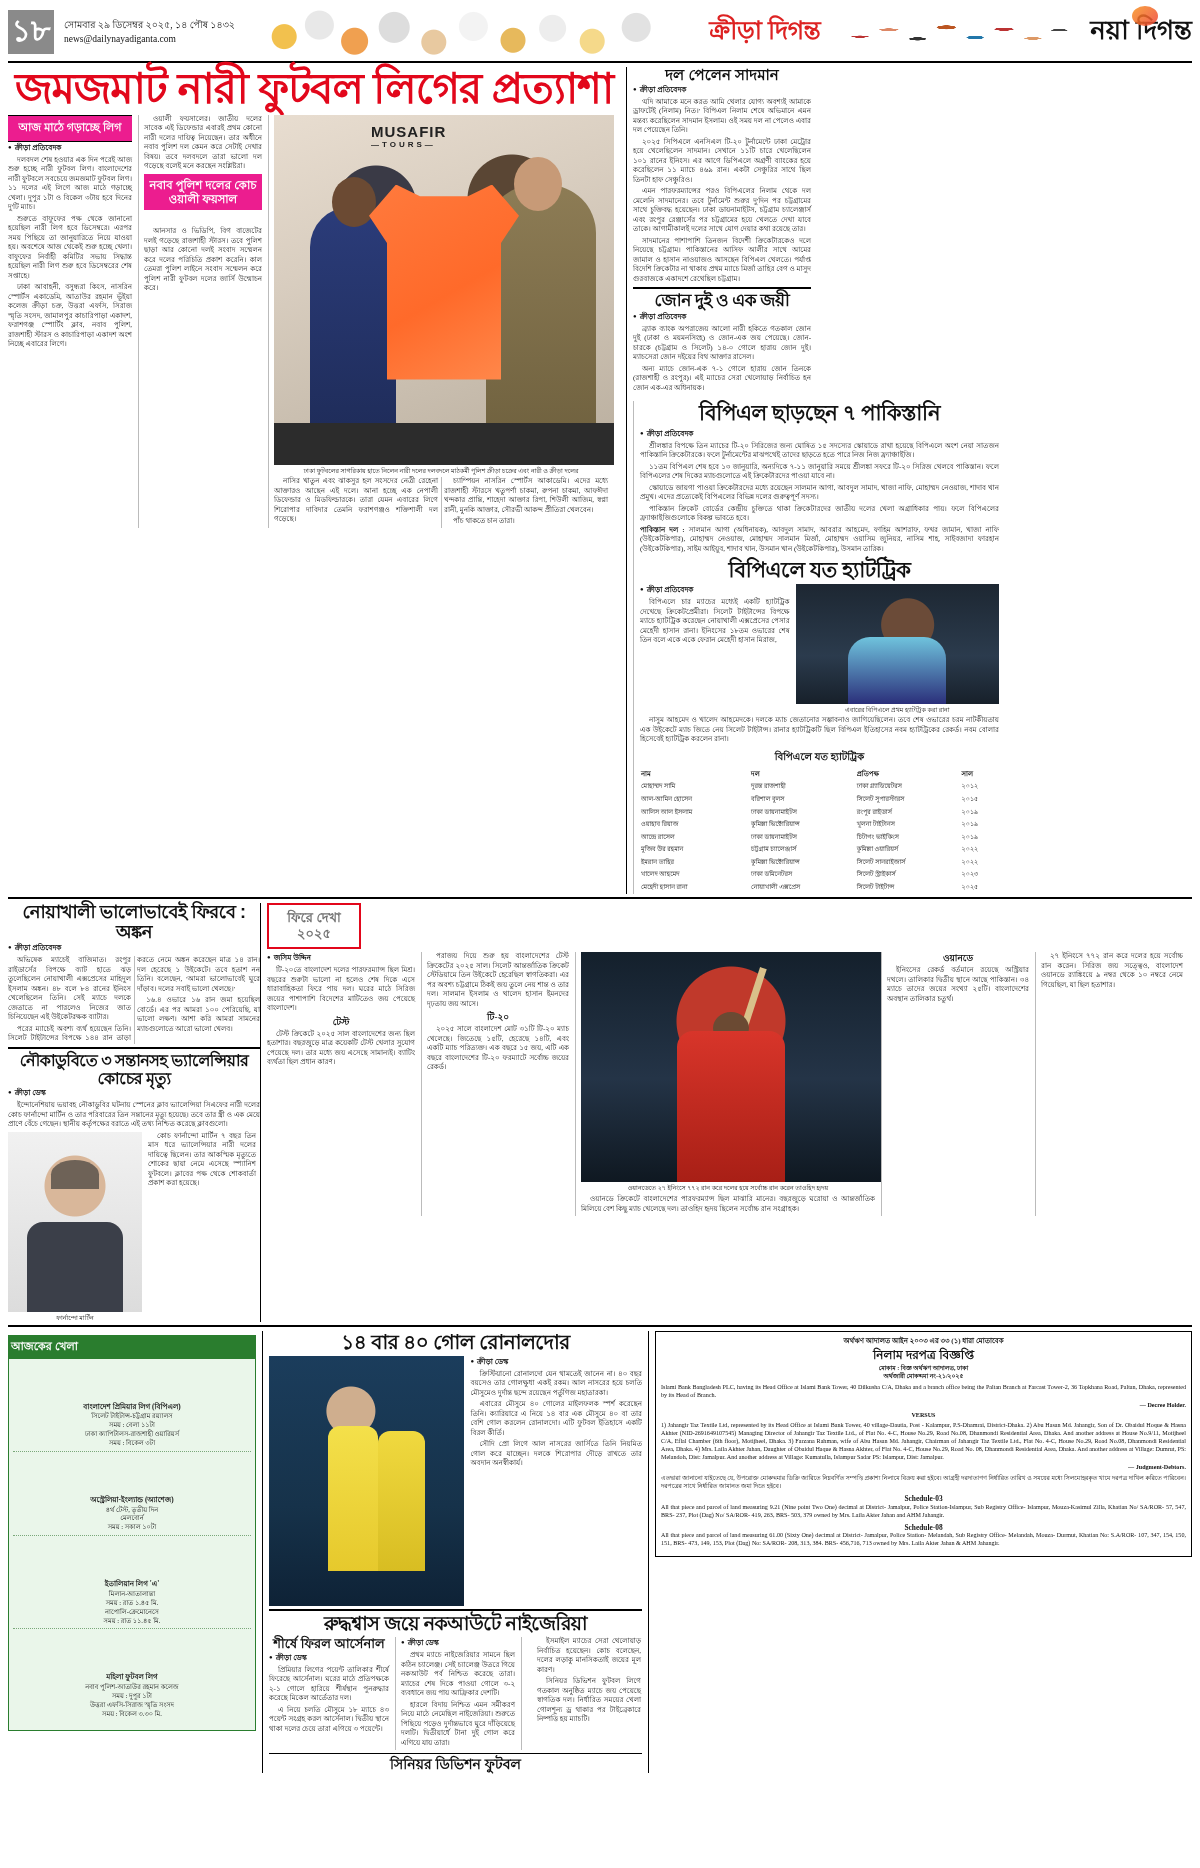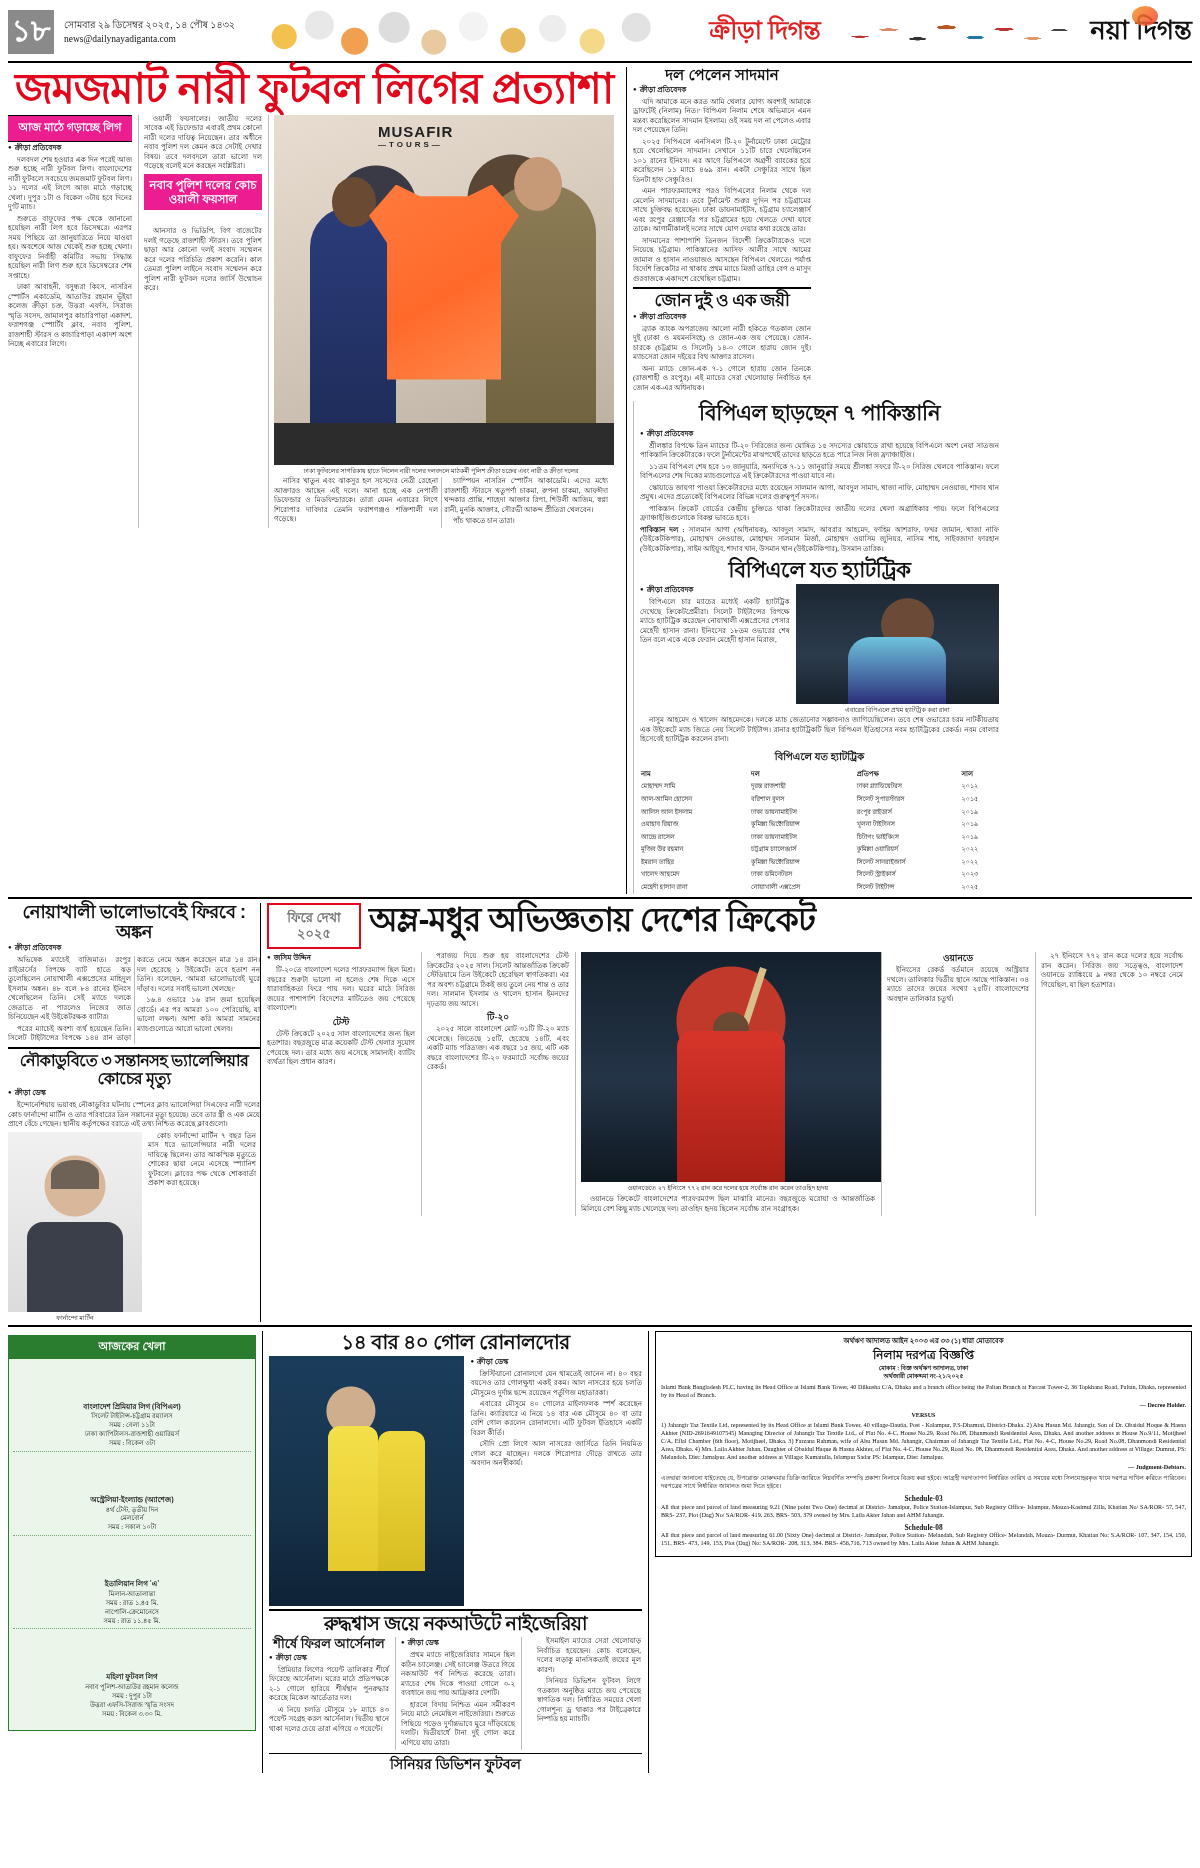--- a/index.html
+++ b/index.html
@@ -109,21 +109,21 @@
       radial-gradient(circle at 70% 24%, #5a4634 0 44px, transparent 45px),
       linear-gradient(160deg,#e8ddd0 0%,#d9cec0 35%,#b9ae9e 100%);
       position:relative;
   }
   .jersey-photo .shirt{
     position:absolute; left:95px; top:70px; width:150px; height:195px;
     background:linear-gradient(150deg,#ff7a3d 0%,#ff6a2a 55%,#ff8a4d 100%);
     clip-path:polygon(18% 0,34% 6%,66% 6%,82% 0,100% 16%,88% 30%,88% 100%,12% 100%,12% 30%,0 16%);
   }
   .jersey-photo .badge{position:absolute;left:150px;top:130px;width:26px;height:26px;background:#ffd14a;border-radius:50%;}
-  .jersey-photo .musafir{position:absolute;left:104px;top:8px;font:bold 15px "Liberation Sans",sans-serif;color:#222;letter-spacing:1px;}
+  .jersey-photo .musafir{position:absolute;left:97px;top:8px;font:bold 15px "Liberation Sans",sans-serif;color:#222;letter-spacing:1px;}
   .jersey-photo .musafir small{display:block;font-size:8px;letter-spacing:3px;}
   .jersey-photo .p1{position:absolute;left:36px;top:92px;width:86px;height:258px;background:linear-gradient(#2b3c7a,#1d2a55);border-radius:40px 40px 0 0;}
   .jersey-photo .p2{position:absolute;right:18px;top:70px;width:110px;height:280px;background:linear-gradient(#8d7c55,#6d5f3d);border-radius:48px 48px 0 0;}
   .jersey-photo .f1{position:absolute;left:58px;top:62px;width:44px;height:50px;background:#6b4a33;border-radius:50%;}
   .jersey-photo .f2{position:absolute;right:52px;top:42px;width:48px;height:54px;background:#c79a77;border-radius:50%;}
   .jersey-photo .desk{position:absolute;left:0;bottom:0;width:100%;height:42px;background:#2c2c2c;}
 
   
   .rcol { width:178px; }
   .rcol2{ width:366px; }
@@ -183,21 +183,21 @@
     width:100%;height:250px;
     background:
       radial-gradient(circle at 42% 22%, #cfae8e 0 24px, transparent 25px),
       linear-gradient(#1b3d5c,#16324a 60%,#0e2236);
     position:relative;
   }
   .ronaldo-photo .k1{position:absolute;left:30%;top:28%;width:26%;height:58%;background:linear-gradient(#f4e04a,#e6c92c);border-radius:12px 12px 0 0;}
   .ronaldo-photo .k2{position:absolute;left:56%;top:30%;width:24%;height:56%;background:linear-gradient(#f0d93f,#d8bd22);border-radius:12px 12px 0 0;}
 
   .greenbox { border:1px solid #2a7d2e; background:#eaf6ea; padding:4px; margin-top:4px;}
-  .greenbox .gt { background:#2a7d2e; color:#fff; text-align:center;
+  .greenbox .gt { background:#2a7d2e; color:#fff; text-align:left;
     font-weight:bold; font-size:11px; padding:2px; margin:-4px -4px 4px -4px;
     font-family:"Liberation Sans",sans-serif;}
   .gitem { font-size:6.6px; line-height:1.35; text-align:center; margin-bottom:4px;
      border-bottom:1px dotted #7aa87a; padding-bottom:3px;margin-top:44px;}
   .gitem b{display:block;font-size:7.2px;}
 
   .legal { border:1px solid #000; padding:5px; font-size:6.1px; line-height:1.3;
      font-family:"Liberation Serif",serif; text-align:justify;}
   .legal .lt{text-align:center;font-weight:bold;font-size:7px;margin-bottom:1px;}
   .legal .lbig{text-align:center;font-weight:bold;font-size:12px;
@@ -434,21 +434,20 @@
           <p>কোচ ফার্নান্দো মার্টিন ৭ বছর তিন মাস ধরে ভ্যালেন্সিয়ার নারী দলের দায়িত্বে ছিলেন। তার আকস্মিক মৃত্যুতে শোকের ছায়া নেমে এসেছে স্প্যানিশ ফুটবলে। ক্লাবের পক্ষ থেকে শোকবার্তা প্রকাশ করা হয়েছে।</p>
         </div>
       </div>
     </div>
 
     <div class="mid-right">
       <div style="display:flex;align-items:flex-start;gap:8px">
         <div style="width:94px;border:2px solid #e2071b;color:#737373;text-align:center;
             font:bold 13px 'Liberation Sans',sans-serif;padding:5px 2px;line-height:1.25;white-space:pre-line">ফিরে দেখা
 ২০২৫</div>
-        <h1 class="hl" style="font-size:33px;color:#111;flex:1;text-align:left">অম্ল-মধুর অভিজ্ঞতায় দেশের ক্রিকেট</h1>
       </div>
 
       <div class="mr-cols">
         <div class="mr-c">
           <div class="byline">জসিম উদ্দিন</div>
           <div class="sec">
             <p>টি-২০তে বাংলাদেশ দলের পারফরম্যান্স ছিল মিশ্র। বছরের শুরুটা ভালো না হলেও শেষ দিকে এসে ধারাবাহিকতা ফিরে পায় দল। ঘরের মাঠে সিরিজ জয়ের পাশাপাশি বিদেশের মাটিতেও জয় পেয়েছে বাংলাদেশ।</p>
             <p style="text-align:center;font-weight:bold;text-indent:0;font-size:9px">টেস্ট</p>
             <p>টেস্ট ক্রিকেটে ২০২৫ সাল বাংলাদেশের জন্য ছিল হতাশার। বছরজুড়ে মাত্র কয়েকটি টেস্ট খেলার সুযোগ পেয়েছে দল। তার মধ্যে জয় এসেছে সামান্যই। ব্যাটিং ব্যর্থতা ছিল প্রধান কারণ।</p>
           </div>

